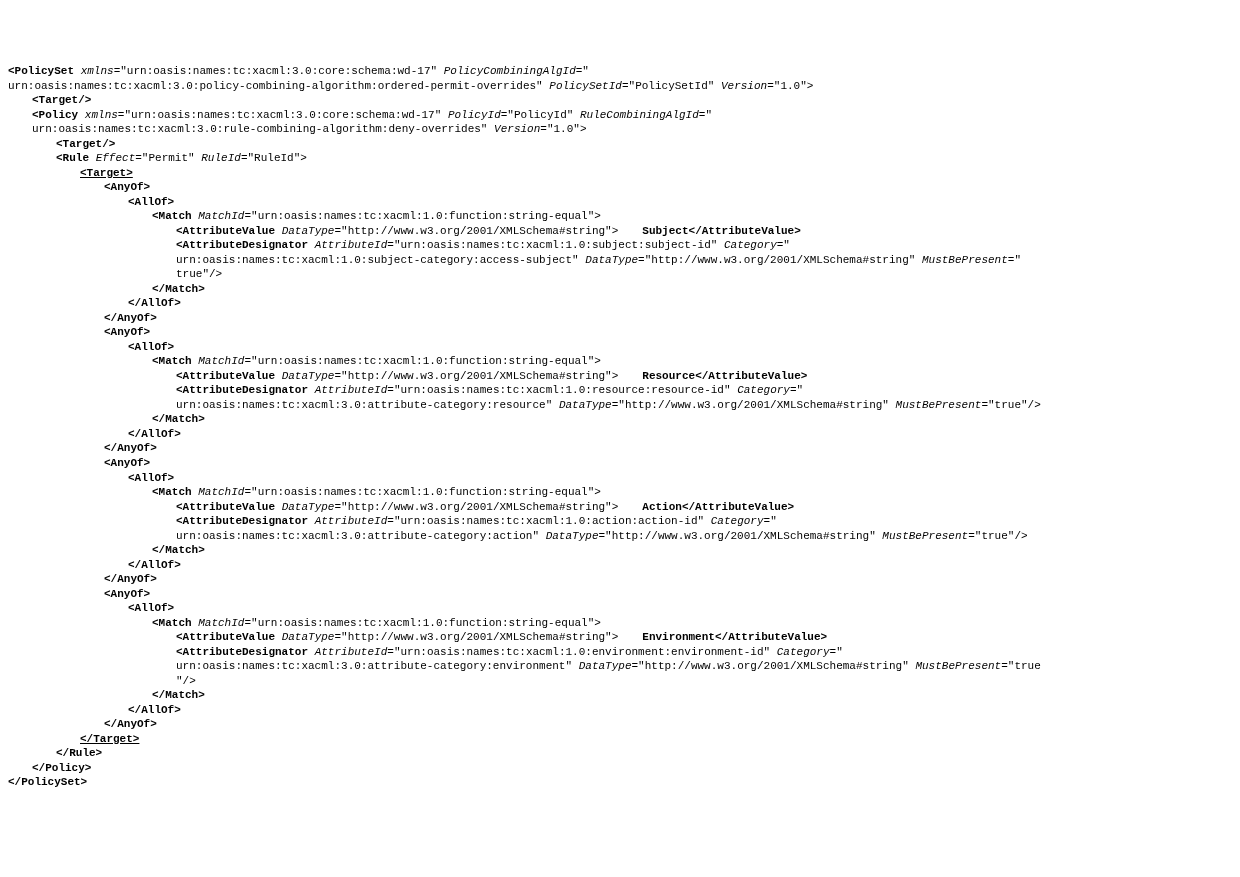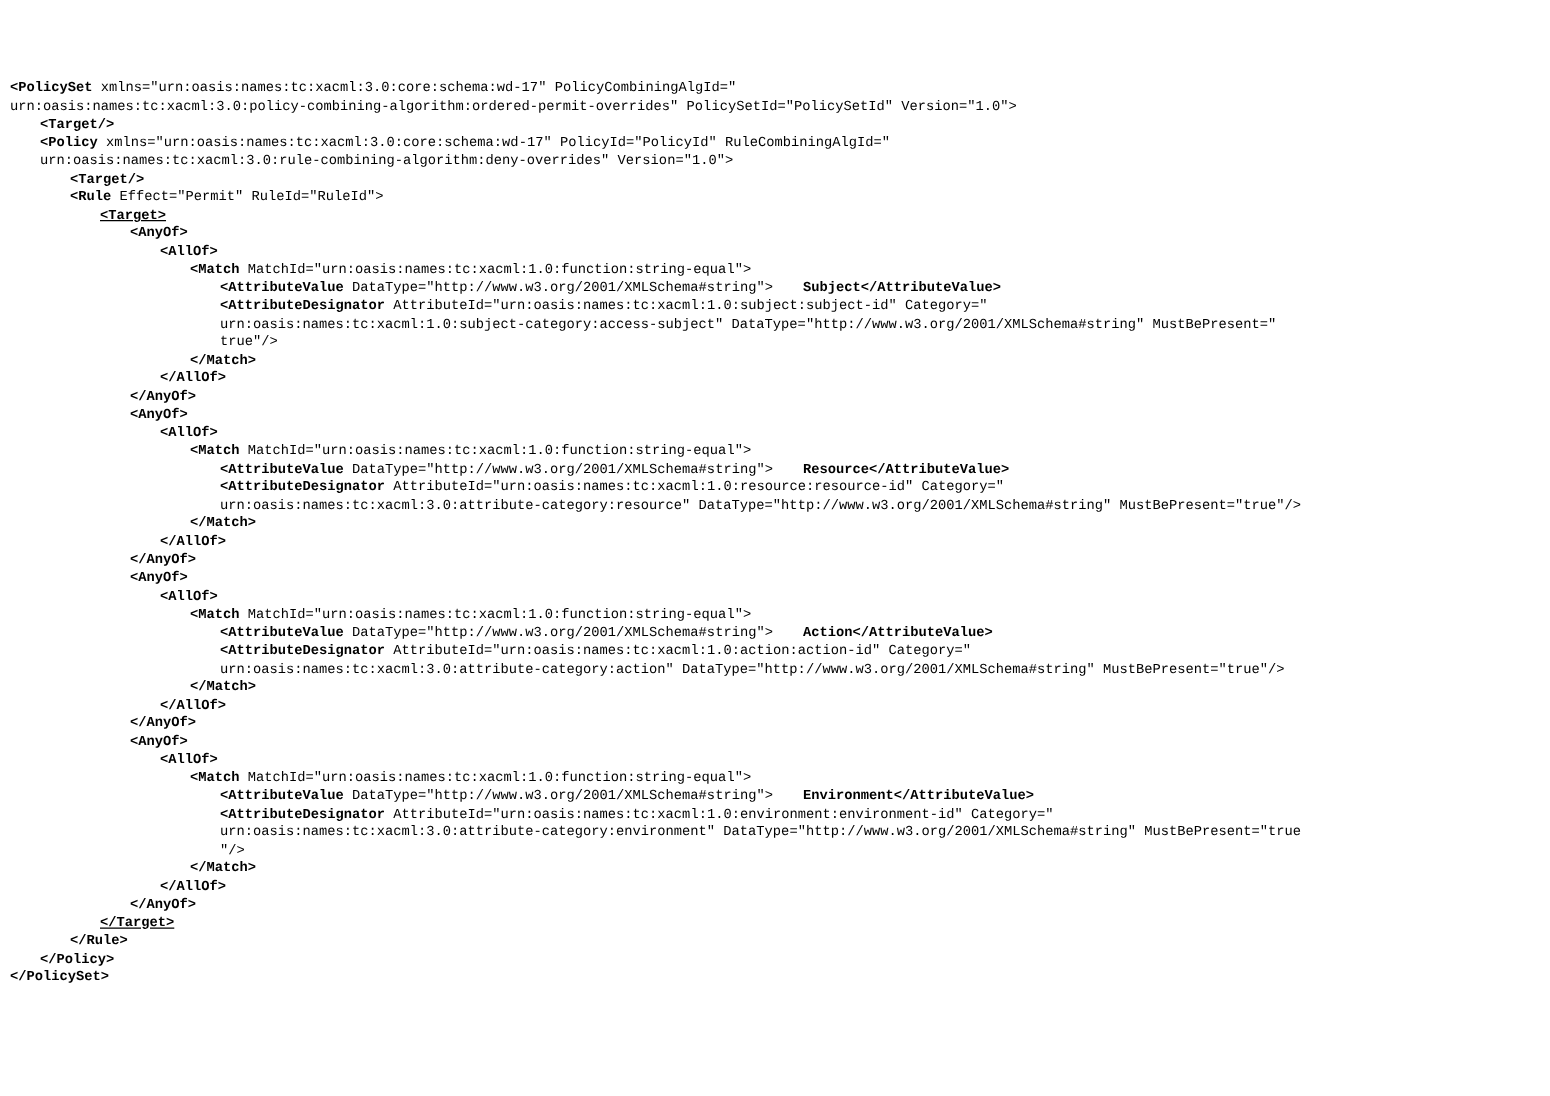--- a/index.html
+++ b/index.html
@@ -7,21 +7,21 @@
     margin: 0;
     padding: 6px 8px;
     font-family: "Consolas", "Courier New", monospace;
     font-size: 11px;
     line-height: 1.32;
     color: #000;
     white-space: pre-wrap;
     word-break: break-word;
   }
   .tag  { font-weight: bold; }
-  .attr { }
+  .attr { font-style: italic; }
   .txt  { font-weight: bold; padding-left: 24px; }
   .ind1 { padding-left: 24px; display:block; }
   .ind2 { padding-left: 48px; display:block; }
   .ind3 { padding-left: 72px; display:block;text-decoration:underline; }
   .ind4 { padding-left: 96px; display:block;font-family:Liberation Mono, monospace; }
   .ind5 { padding-left: 120px; display:block; }
   .ind6 { padding-left: 144px; display:block; }
   .ind7 { padding-left: 168px; display:block; }
   .line { display:block; }
 </style>

